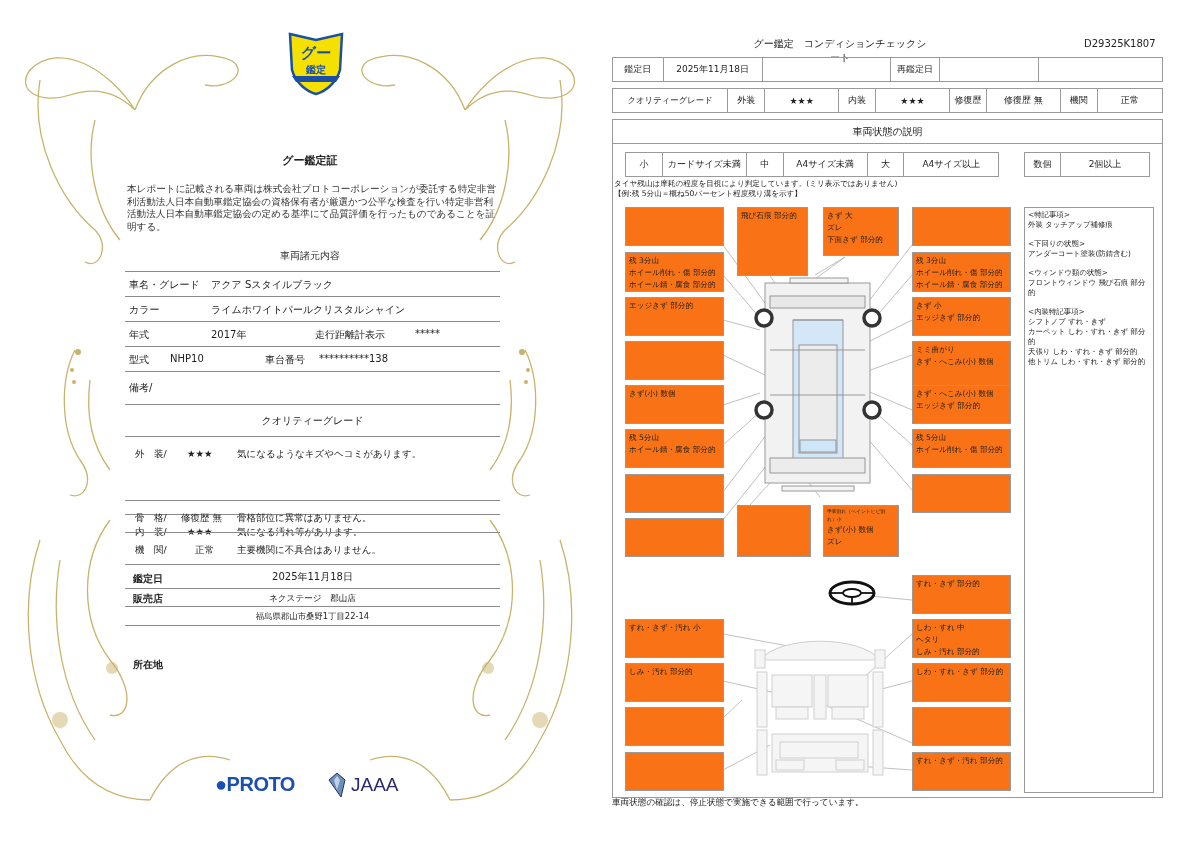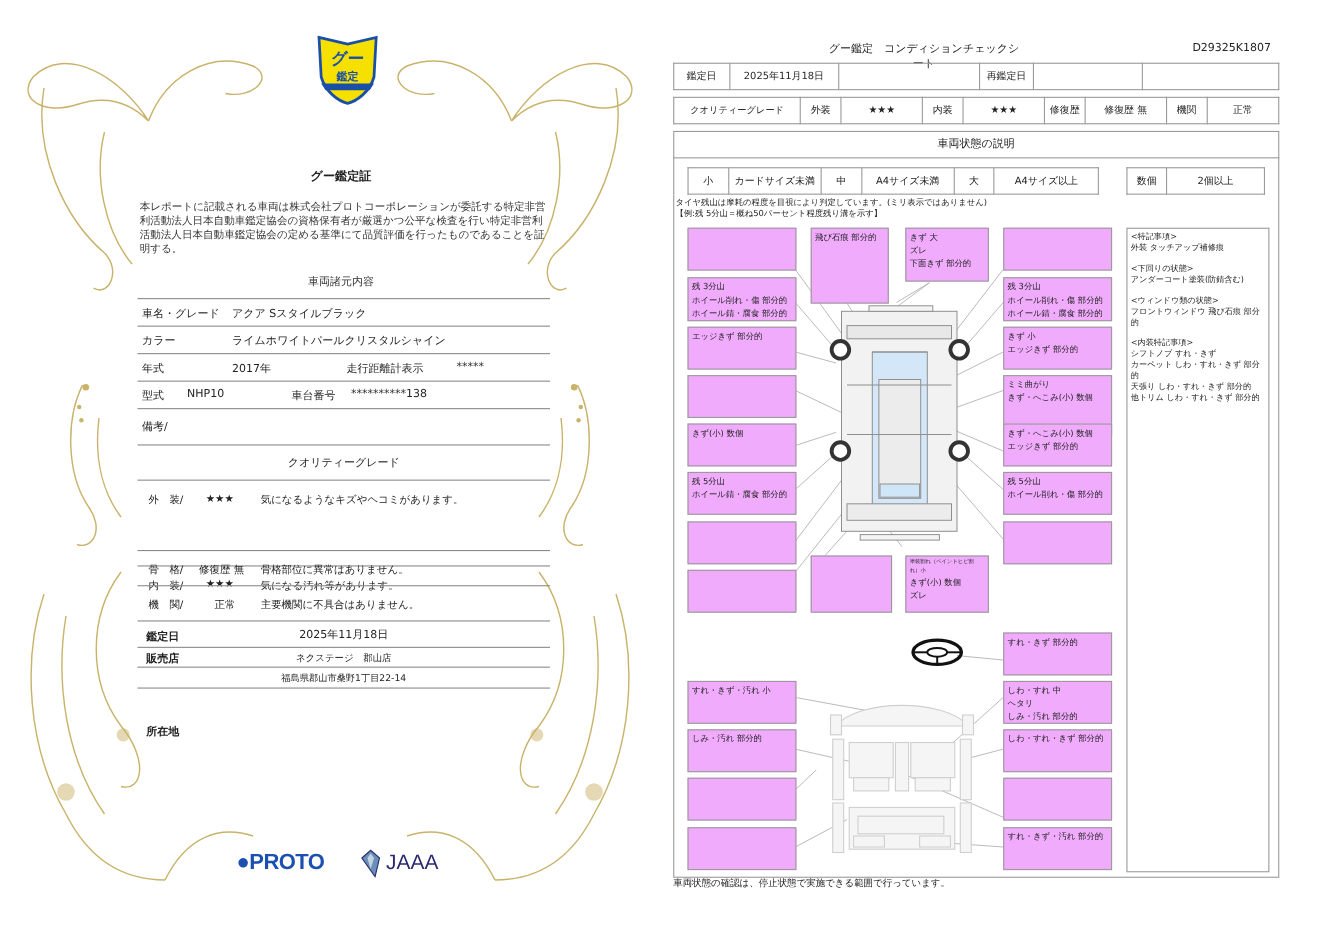--- a/index.html
+++ b/index.html
@@ -30,21 +30,21 @@
 
   
   .right { position: absolute; left: 600px; top: 0; width: 600px; height: 848px; font-size: 9px; }
   .r-title { position: absolute; left: 150px; top: 37px; width: 180px; text-align: center; font-size: 10px; }
   .r-id { position: absolute; left: 484px; top: 38px; font-size: 10px; }
   table.grid { position: absolute; border-collapse: collapse; font-size: 9px; }
   table.grid td { border: 1.5px solid #9a9a9a; text-align: center; height: 24px; padding: 0 2px; white-space: nowrap; }
   .frame { position: absolute; left: 12px; top: 119px; width: 551px; height: 679px; border: 1.5px solid #9a9a9a; }
   .frame-head { position: absolute; left: 12px; top: 119px; width: 551px; height: 25px; border-bottom: 1.5px solid #9a9a9a; text-align: center; line-height: 25px; font-size: 10px; }
   .legend-note { position: absolute; left: 14px; top: 179px; font-size: 7.6px; line-height: 9.5px; }
-  .cb { position: absolute; border: 1px solid #9a9a9a; background: #f0abfc; font-size: 7.6px; line-height: 12px; padding: 2px 3px; color: #222; }
+  .cb { position: absolute; border: 1px solid #9a9a9a; background: #f97316; font-size: 7.6px; line-height: 12px; padding: 2px 3px; color: #222; }
   .notes { position: absolute; left: 424px; top: 207px; width: 130px; height: 586px; border: 1px solid #9a9a9a; font-size: 7.4px; line-height: 10px; padding: 2px 3px; }
   .notes .sec { margin-bottom: 9px; }
   .foot-note { position: absolute; left: 12px; top: 797px; font-size: 8.6px; }
   svg.diagram { position: absolute; left: 0; top: 0; width: 600px; height: 848px; }
 </style>
 </head>
 <body>
 
 <div class="left">
 

